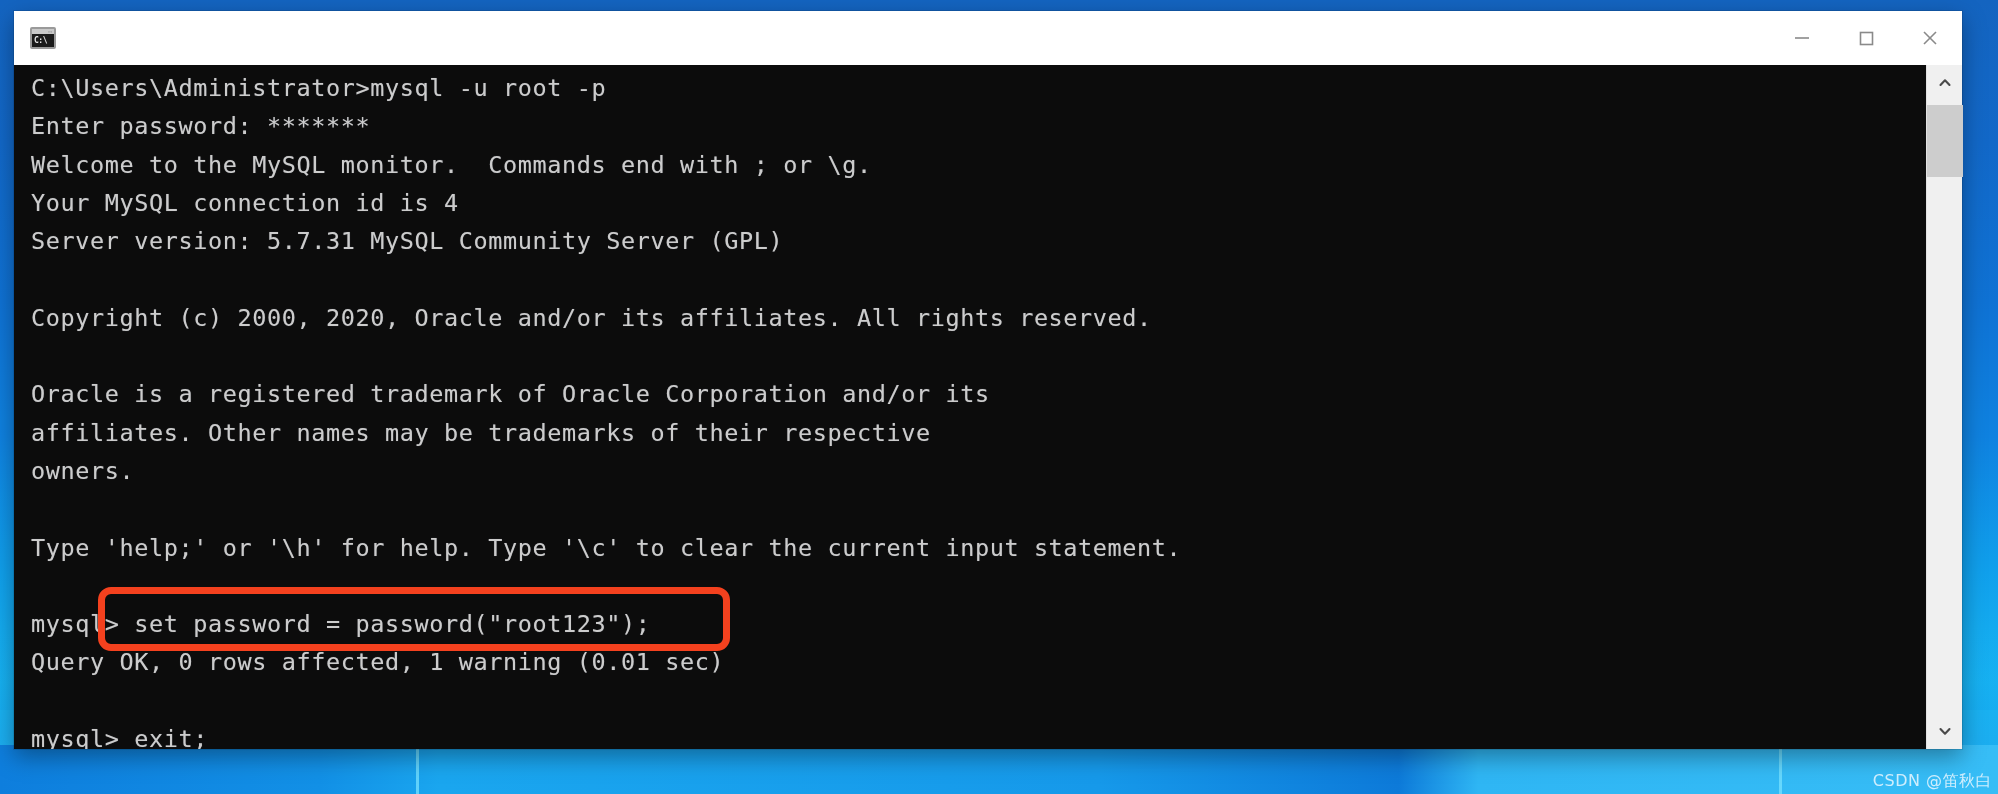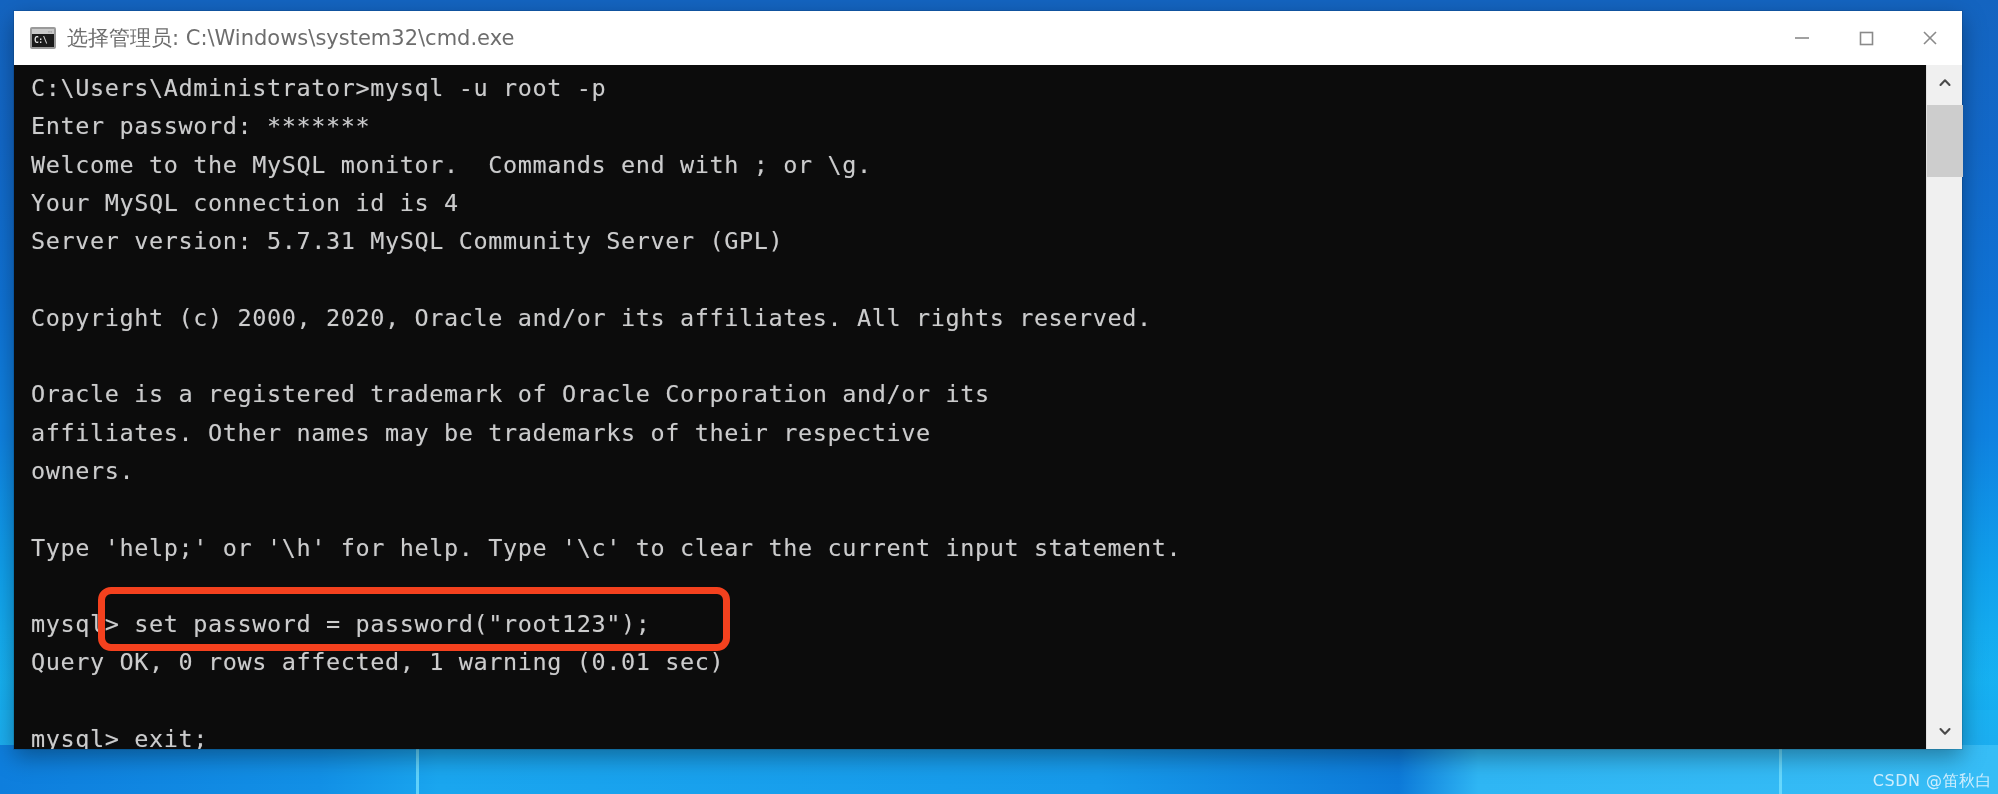--- a/index.html
+++ b/index.html
@@ -215,21 +215,20 @@
 <div id="cmd-window">
 
   <div id="title-bar">
     <div id="title-left">
       <div id="cmd-icon">
         <div class="bar">
           <span class="dots">▫▫</span>
         </div>
         <div class="prompt">C:\</div>
       </div>
-      <div id="title-text">选择管理员: C:\Windows\system32\cmd.exe</div>
     </div>
 
     <div id="window-controls">
       <div class="win-btn" id="btn-minimize">
         <svg width="24" height="24" viewBox="0 0 24 24">
           <line x1="5" y1="12" x2="19" y2="12" stroke="#8a8a8a" stroke-width="1.6"></line>
         </svg>
       </div>
       <div class="win-btn" id="btn-maximize">
         <svg width="24" height="24" viewBox="0 0 24 24">

